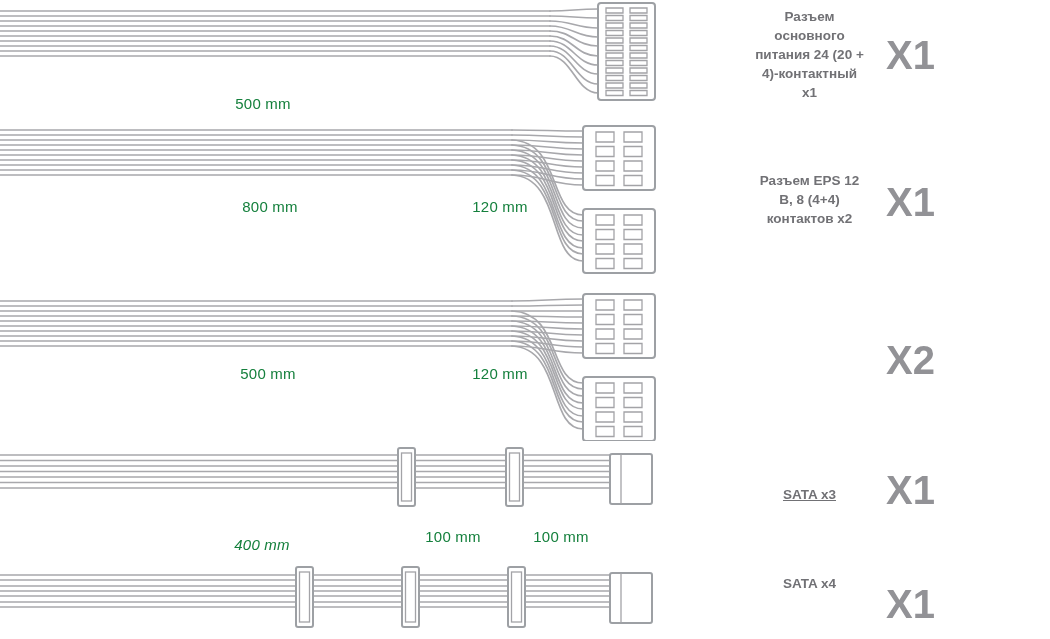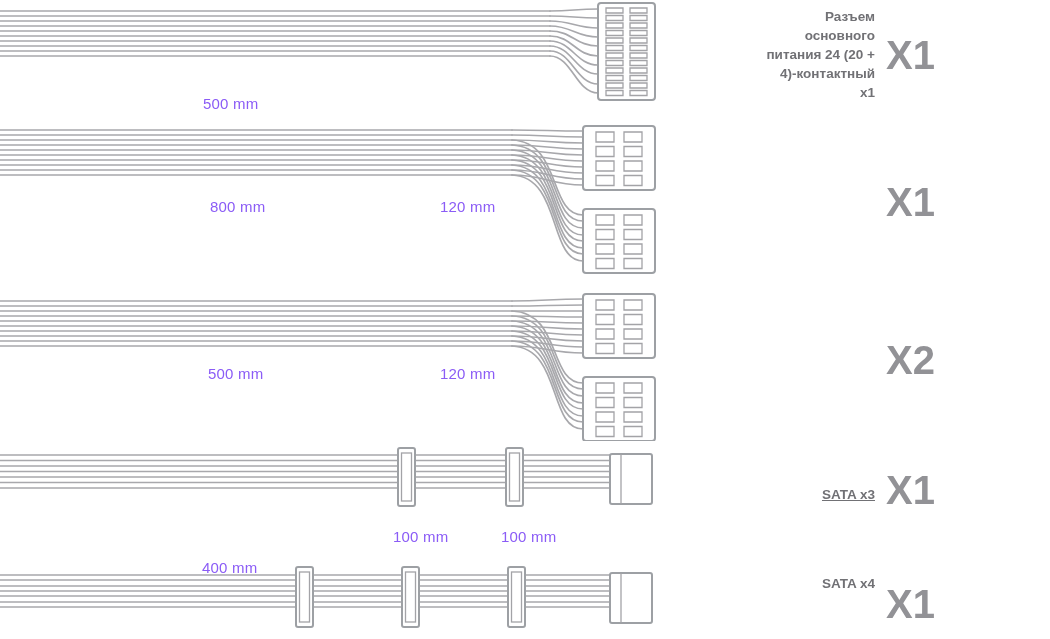--- a/index.html
+++ b/index.html
@@ -2,22 +2,22 @@
 <html><head>
 <meta charset="utf-8">
 <style>
   * { margin:0; padding:0; box-sizing:border-box; }
   html,body { background:#ffffff; font-family:"Liberation Sans", sans-serif; }
   .page { position:relative; width:1050px; height:639px; background:#ffffff; overflow:hidden; }
   .row-svg { position:absolute; left:0; }
   .wire { stroke:#a8a8ac; stroke-width:1.7; fill:none; stroke-linecap:round; }
   .conn { stroke:#9da0a4; stroke-width:2; fill:#ffffff; }
   .pin  { stroke:#a3a3a7; stroke-width:1.3; fill:none; }
-  .measure { position:absolute; width:120px; text-align:left; font-size:15px; color:#8b5cf6; letter-spacing:.2px; }
-  .desc { position:absolute; left:744px; width:131px; text-align:right; font-size:13.5px; font-weight:bold;
+  .measure { position:absolute; width:120px; text-align:center; font-size:15px; color:#15803d; letter-spacing:.2px; }
+  .desc { position:absolute; left:744px; width:131px; text-align:center; font-size:13.5px; font-weight:bold;
           color:#717175; line-height:19px; white-space:pre-line; }
   .qty  { position:absolute; left:886px; font-size:40px; font-weight:bold; color:#929296; line-height:44px; }
 </style>
 </head>
 <body>
 
 <div class="page">
 
   <svg class="row-svg" style="top:0" width="660" height="115" viewBox="0 0 660 115">
     <g class="wire">
@@ -47,20 +47,23 @@
       <rect class="conn" x="583" y="1" width="72" height="64" rx="3"></rect>
       <path class="pin" d="M596,7 h18 v10 h-18 z M624,7 h18 v10 h-18 z M596,21.5 h18 v10 h-18 z M624,21.5 h18 v10 h-18 z M596,36 h18 v10 h-18 z M624,36 h18 v10 h-18 z M596,50.5 h18 v10 h-18 z M624,50.5 h18 v10 h-18 z"></path>
     </g>
     <g>
       <rect class="conn" x="583" y="84" width="72" height="64" rx="3"></rect>
       <path class="pin" d="M596,90 h18 v10 h-18 z M624,90 h18 v10 h-18 z M596,104.5 h18 v10 h-18 z M624,104.5 h18 v10 h-18 z M596,119 h18 v10 h-18 z M624,119 h18 v10 h-18 z M596,133.5 h18 v10 h-18 z M624,133.5 h18 v10 h-18 z"></path>
     </g>
   </svg>
   <div class="measure" style="left:210px; top:198px;">800 mm</div>
   <div class="measure" style="left:440px; top:198px;">120 mm</div>
+  <div class="desc" style="top:171px;">Разъем EPS 12
+В, 8 (4+4)
+контактов x2</div>
   <div class="qty" style="top:180px;">X1</div>
 
   <svg class="row-svg" style="top:293px" width="660" height="148" viewBox="0 0 660 148">
     <g class="wire">
       <path d="M0,8 H512 M0,13 H512 M0,18 H512 M0,23 H512 M0,28 H512 M0,33 H512 M0,38 H512 M0,43 H512 M0,48 H512 M0,53 H512"></path>
       <path d="M512,8 C545,8 550,6 583,6 M512,13 C545,13 550,12 583,12 M512,18 C545,18 550,18 583,18 M512,23 C545,23 550,24 583,24 M512,28 C545,28 550,30 583,30 M512,33 C545,33 550,36 583,36 M512,38 C545,38 550,42 583,42 M512,43 C545,43 550,48 583,48 M512,48 C545,48 550,54 583,54 M512,53 C545,53 550,60 583,60"></path>
       <path d="M512,18 C562,20 548,90 583,90 M512,23 C562,25 548,96 583,96 M512,28 C562,30 548,103 583,103 M512,33 C562,35 548,110 583,110 M512,38 C562,40 548,116 583,116 M512,43 C562,45 548,123 583,123 M512,48 C562,50 548,129 583,129 M512,53 C562,55 548,136 583,136"></path>
     </g>
     <g>
       <rect class="conn" x="583" y="1" width="72" height="64" rx="3"></rect>
@@ -85,21 +88,21 @@
     </g>
     <g>
       <rect class="conn" x="506" y="2" width="17" height="58" rx="2"></rect>
       <rect class="pin" x="509.5" y="7" width="10" height="48"></rect>
     </g>
     <g>
       <rect class="conn" x="610" y="8" width="42" height="50" rx="2"></rect>
       <path class="pin" d="M621,8 V58"></path>
     </g>
   </svg>
-  <div class="measure" style="left:202px; top:559px;">400 mm</div>
+  <div class="measure" style="left:202px; top:536px;font-style:italic;">400 mm</div>
   <div class="measure" style="left:393px; top:528px;">100 mm</div>
   <div class="measure" style="left:501px; top:528px;">100 mm</div>
   <div class="desc" style="top:485px;text-decoration:underline;">SATA x3</div>
   <div class="qty" style="top:468px;">X1</div>
 
   <svg class="row-svg" style="top:563px" width="660" height="76" viewBox="0 0 660 76">
     <g class="wire">
       <path d="M0,12 H610 M0,17 H610 M0,23 H610 M0,28 H610 M0,33 H610 M0,39 H610 M0,44 H610"></path>
     </g>
     <g>

